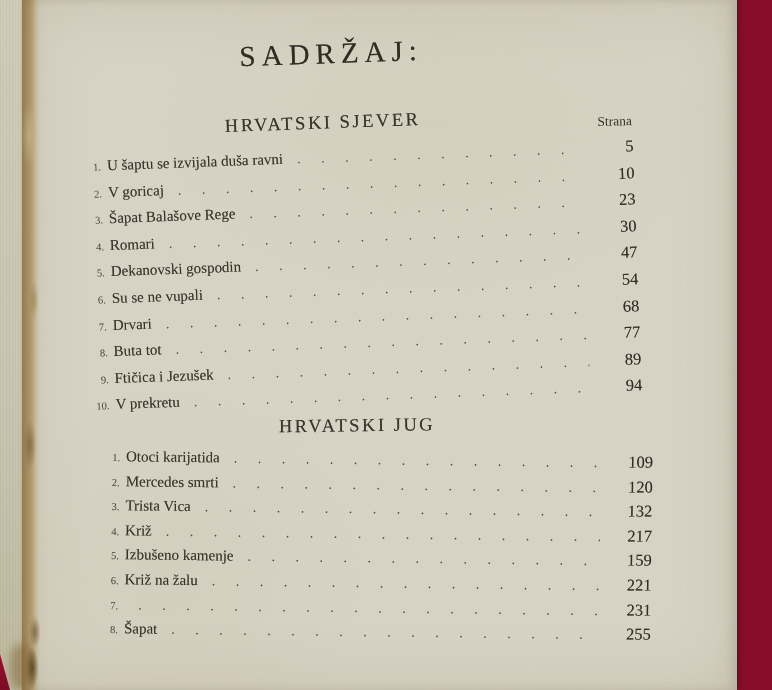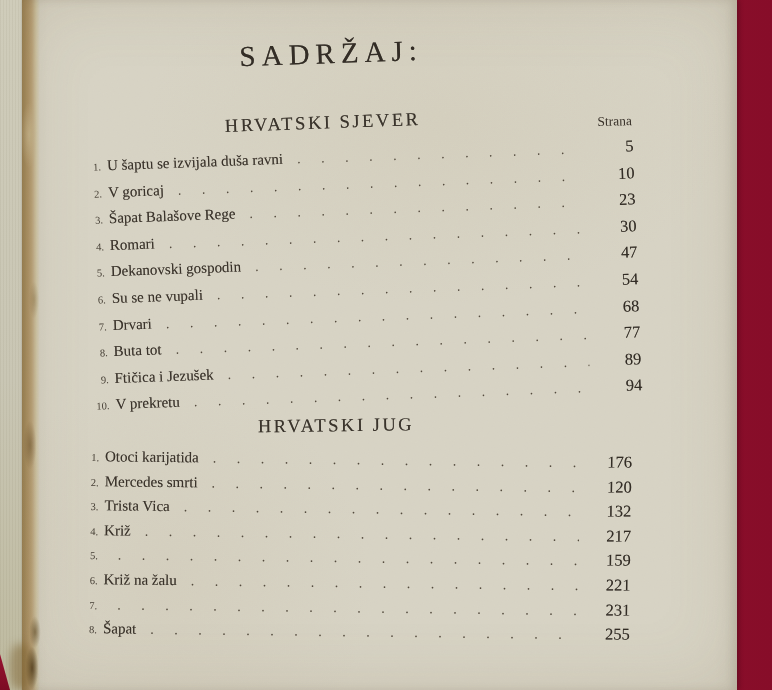--- a/index.html
+++ b/index.html
@@ -77,21 +77,21 @@
   .ttl{color:#3a332b;text-shadow:0 0 .4px rgba(58,51,43,.45);}
   .leader{
     flex:1 1 auto;overflow:hidden;white-space:nowrap;
     font-size:14px;letter-spacing:20.5px;color:#544b3e;
     margin:0 4px 0 14px;
   }
   .pg{
     width:48px;flex:0 0 auto;text-align:right;
     font-size:16.5px;color:#332d26;text-shadow:0 0 .4px rgba(51,45,38,.5);
   }
-  .c2{position:absolute;left:59px;top:404px;width:550px;}
+  .c2{position:absolute;left:80px;top:404px;width:550px;}
   .c2 .sech{margin-top:10px;transform:rotate(-0.8deg) translateX(-20px);}
   .c2 .rows{margin-top:9px;transform:rotate(0.7deg);transform-origin:0 50%;}
 </style>
 </head>
 <body>
 
 <div class="photo">
   <div class="facing"></div>
 
   <div class="page">
@@ -172,21 +172,21 @@
 
     <div class="strana">Strana</div>
 
     <div class="c2">
       <div class="sech">HRVATSKI JUG</div>
       <div class="rows">
           <div class="trow">
             <span class="num">1.</span>
             <span class="ttl">Otoci karijatida</span>
             <span class="leader">..........................</span>
-            <span class="pg">176</span>
+            <span class="pg">109</span>
           </div>
           <div class="trow">
             <span class="num">2.</span>
             <span class="ttl">Mercedes smrti</span>
             <span class="leader">..........................</span>
             <span class="pg">120</span>
           </div>
           <div class="trow">
             <span class="num">3.</span>
             <span class="ttl">Trista Vica</span>
@@ -194,20 +194,21 @@
             <span class="pg">132</span>
           </div>
           <div class="trow">
             <span class="num">4.</span>
             <span class="ttl">Križ</span>
             <span class="leader">..........................</span>
             <span class="pg">217</span>
           </div>
           <div class="trow">
             <span class="num">5.</span>
+            <span class="ttl">Izbušeno kamenje</span>
             <span class="leader">..........................</span>
             <span class="pg">159</span>
           </div>
           <div class="trow">
             <span class="num">6.</span>
             <span class="ttl">Križ na žalu</span>
             <span class="leader">..........................</span>
             <span class="pg">221</span>
           </div>
           <div class="trow">

